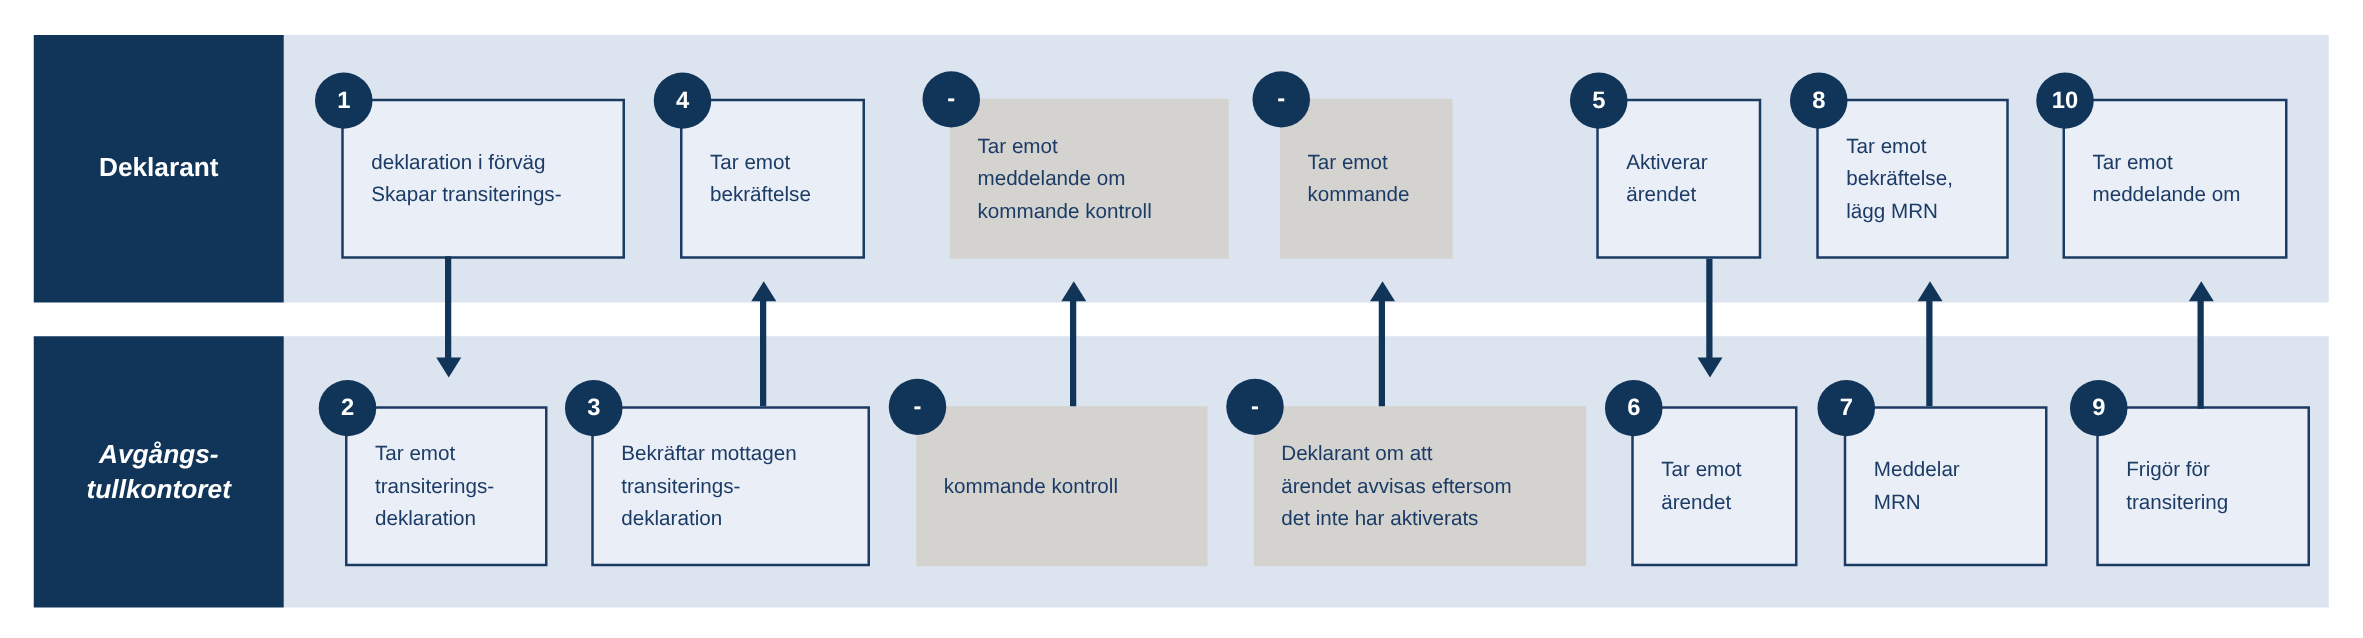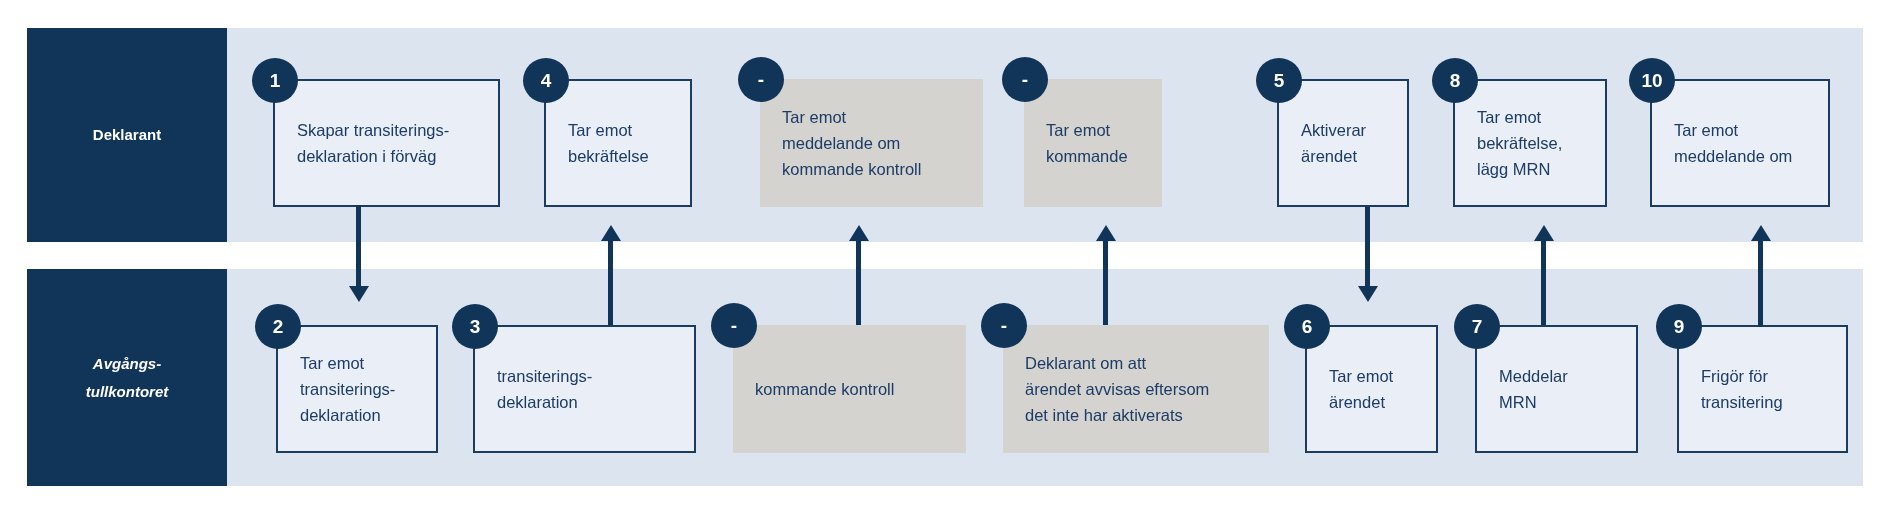--- a/index.html
+++ b/index.html
@@ -6,21 +6,21 @@
   .stage{
     position:relative;width:1890px;height:510px;background:#ffffff;overflow:hidden;
     font-family:"Liberation Sans","DejaVu Sans",sans-serif;
   }
   .lane-bg{position:absolute;left:227px;width:1636px;background:#dce4f0;}
   .lane-bg.top{top:28px;height:214px;}
   .lane-bg.bottom{top:269px;height:217px;}
   .lane-label{
     position:absolute;left:27px;width:200px;background:#113459;color:#ffffff;
     display:flex;flex-direction:column;align-items:center;justify-content:center;
-    font-weight:bold;font-size:15px;line-height:28px;text-align:center;
+    font-weight:bold;font-size:21px;line-height:28px;text-align:center;
   }
   .lane-label.top{top:28px;height:214px;}
   .lane-label.bottom{top:269px;height:217px;font-style:italic;}
   .pbox{
     position:absolute;height:128px;box-sizing:border-box;
     display:flex;flex-direction:column;justify-content:center;
     padding-left:22px;padding-right:8px;
     color:#1c3c66;font-size:16.5px;line-height:26px;
   }
   .pbox.outlined{background:#e9eef7;border:2px solid #1b3b63;}
@@ -59,22 +59,22 @@
   </div>
   <div class="lane-label bottom">
     <span class="line">Avgångs-</span>
     <span class="line">tullkontoret</span>
   </div>
 
   <div class="pbox outlined row-top" style="left:273px;width:227px;">
     <div class="badge">
         <span>1</span>
       </div>
+    <span class="line">deklaration i förväg</span>
     <span class="line">Skapar transiterings-</span>
-    <span class="line">deklaration i förväg</span>
   </div>
 
   <div class="pbox outlined row-top" style="left:544px;width:148px;">
     <div class="badge">
         <span>4</span>
       </div>
     <span class="line">Tar emot</span>
     <span class="line">bekräftelse</span>
   </div>
 
@@ -126,20 +126,21 @@
       </div>
     <span class="line">Tar emot</span>
     <span class="line">transiterings-</span>
     <span class="line">deklaration</span>
   </div>
 
   <div class="pbox outlined row-bottom" style="left:473px;width:223px;">
     <div class="badge">
         <span>3</span>
       </div>
+    <span class="line">Bekräftar mottagen</span>
     <span class="line">transiterings-</span>
     <span class="line">deklaration</span>
   </div>
 
   <div class="pbox gray row-bottom" style="left:733px;width:233px;">
     <div class="badge">
         <span>-</span>
       </div>
     <span class="line">kommande kontroll</span>
   </div>

